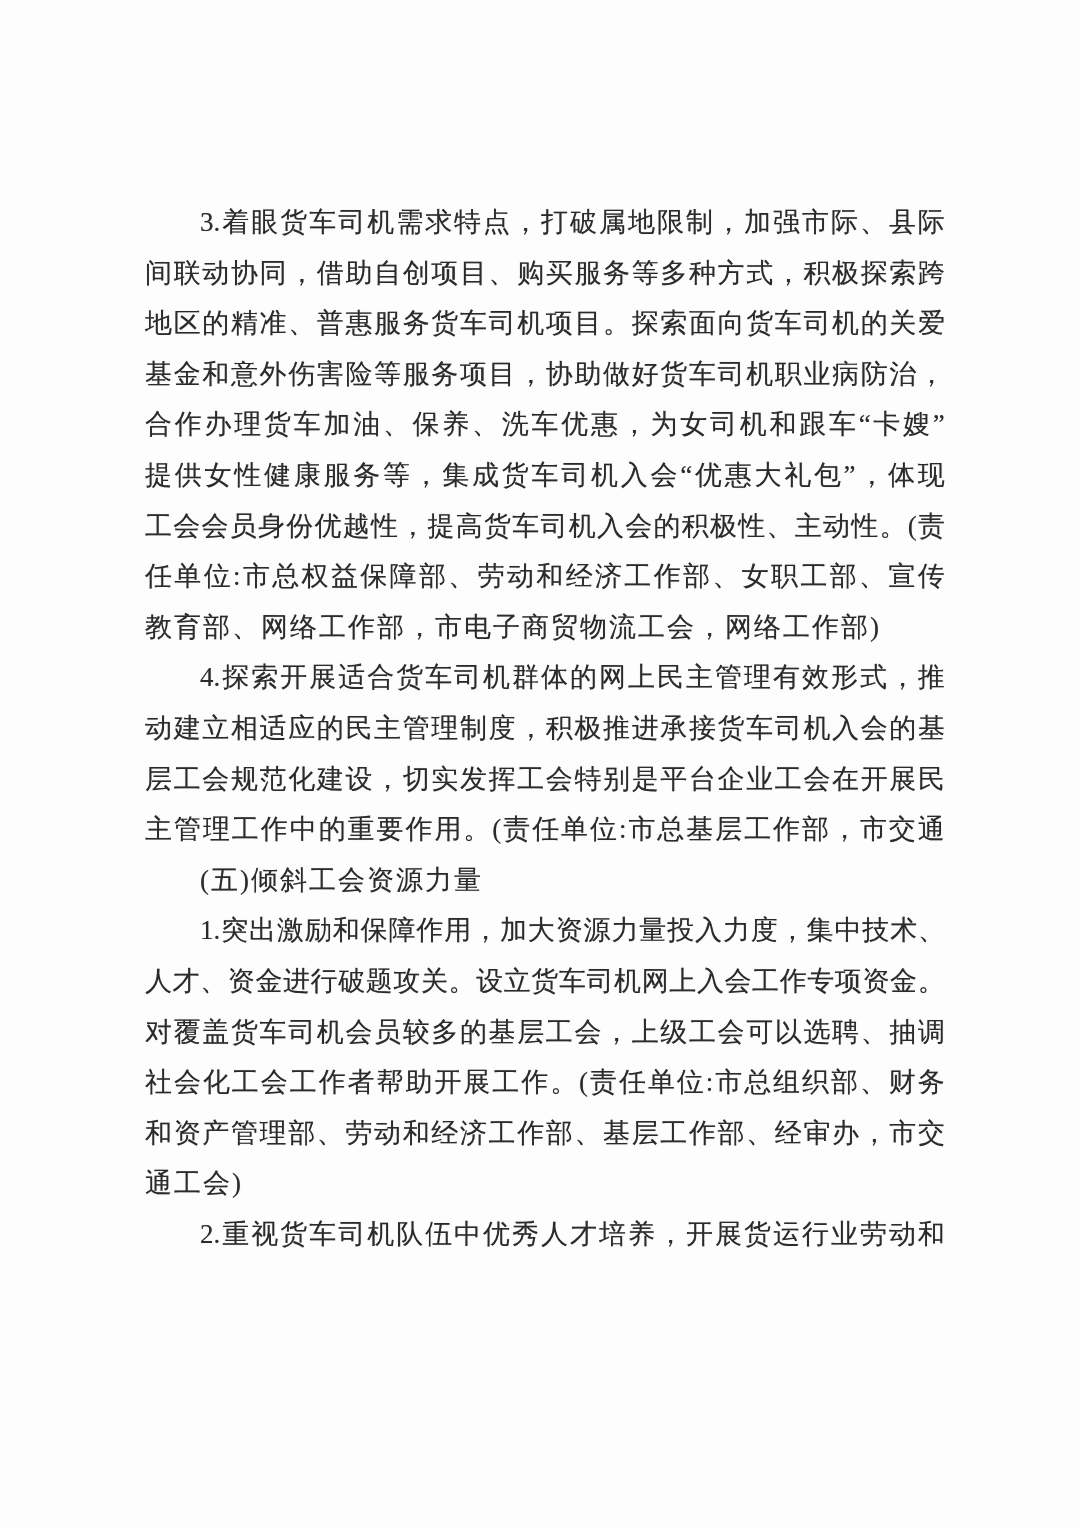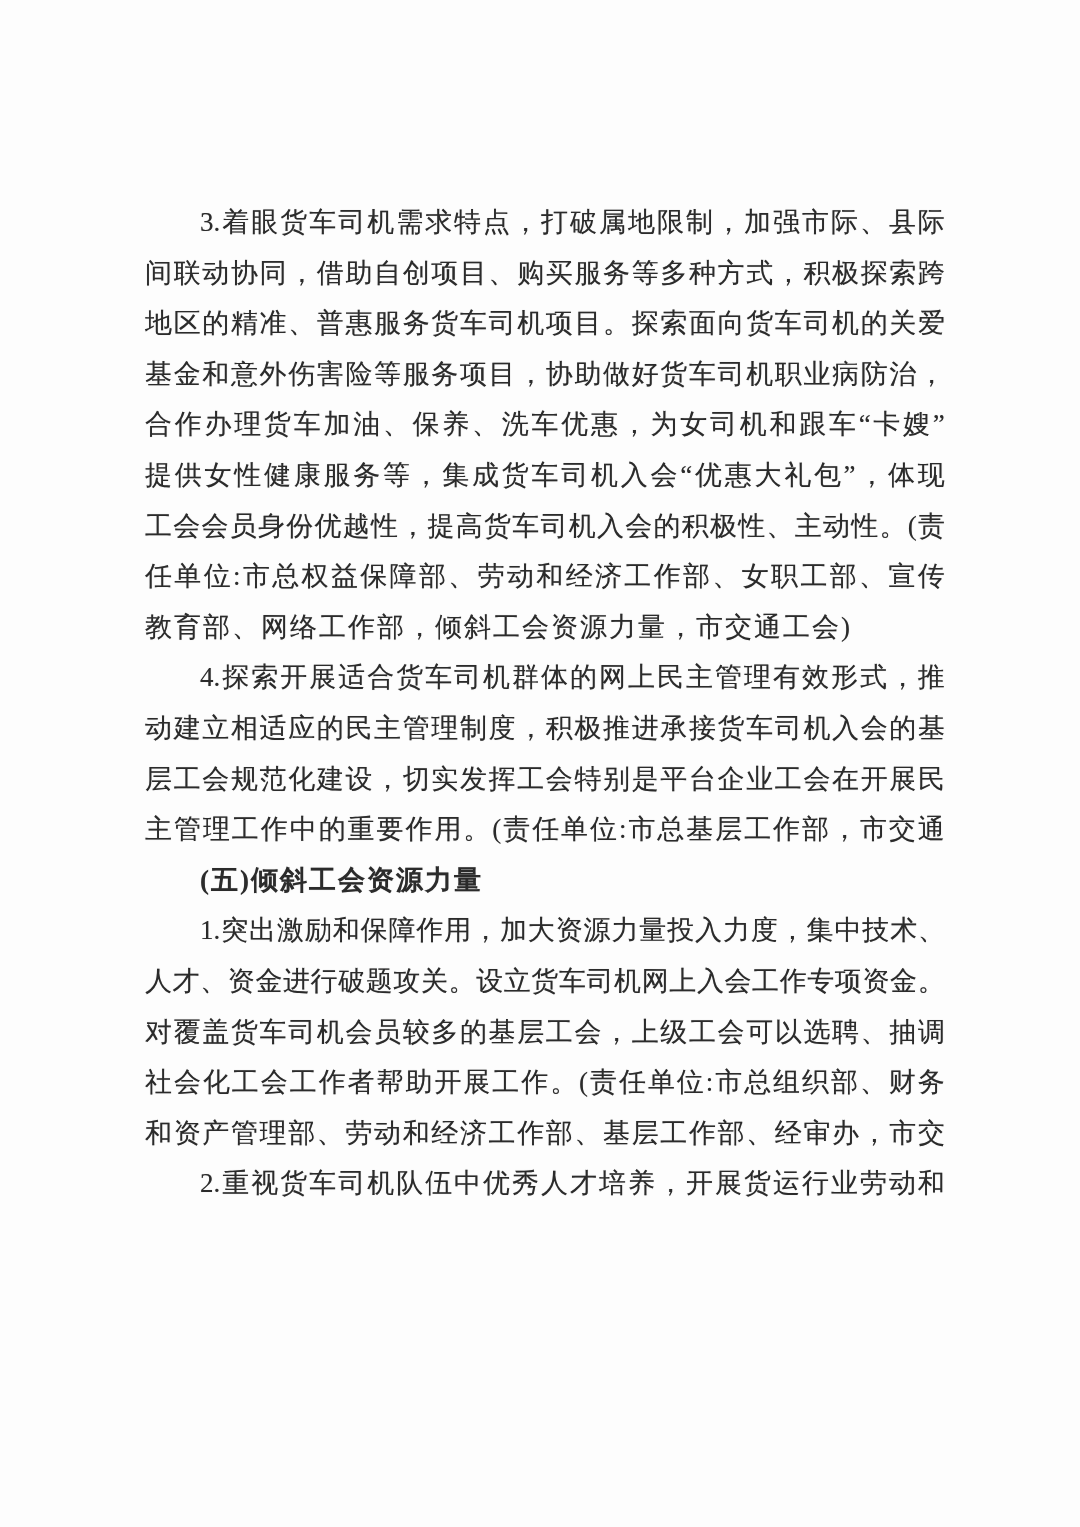--- a/index.html
+++ b/index.html
@@ -30,21 +30,21 @@
     white-space: nowrap;
     letter-spacing: 2px;
   }
   .line.justify {
     display: flex;
     justify-content: space-between;
     align-items: center;
     letter-spacing: 0;
   }
   .line.indent { padding-left: 55px; }
-  .line.bold { font-weight: bold; }
+  .line.bold { font-weight: normal; }
 </style>
 </head>
 <body>
 
 <div class="page">
   <div class="doc">
       <div class="line justify indent">
         <span>3.</span>
         <span>着</span>
         <span>眼</span>
@@ -276,21 +276,21 @@
         <span>部</span>
         <span>、</span>
         <span>女</span>
         <span>职</span>
         <span>工</span>
         <span>部</span>
         <span>、</span>
         <span>宣</span>
         <span>传</span>
       </div>
-      <div class="line">教育部、网络工作部，倾斜工会资源力量，市交通工会)</div>
+      <div class="line">教育部、网络工作部，市电子商贸物流工会，网络工作部)</div>
       <div class="line justify indent">
         <span>4.</span>
         <span>探</span>
         <span>索</span>
         <span>开</span>
         <span>展</span>
         <span>适</span>
         <span>合</span>
         <span>货</span>
         <span>车</span>
@@ -548,20 +548,21 @@
         <span>作</span>
         <span>部</span>
         <span>、</span>
         <span>经</span>
         <span>审</span>
         <span>办</span>
         <span>，</span>
         <span>市</span>
         <span>交</span>
       </div>
+      <div class="line">通工会)</div>
       <div class="line justify indent">
         <span>2.</span>
         <span>重</span>
         <span>视</span>
         <span>货</span>
         <span>车</span>
         <span>司</span>
         <span>机</span>
         <span>队</span>
         <span>伍</span>

